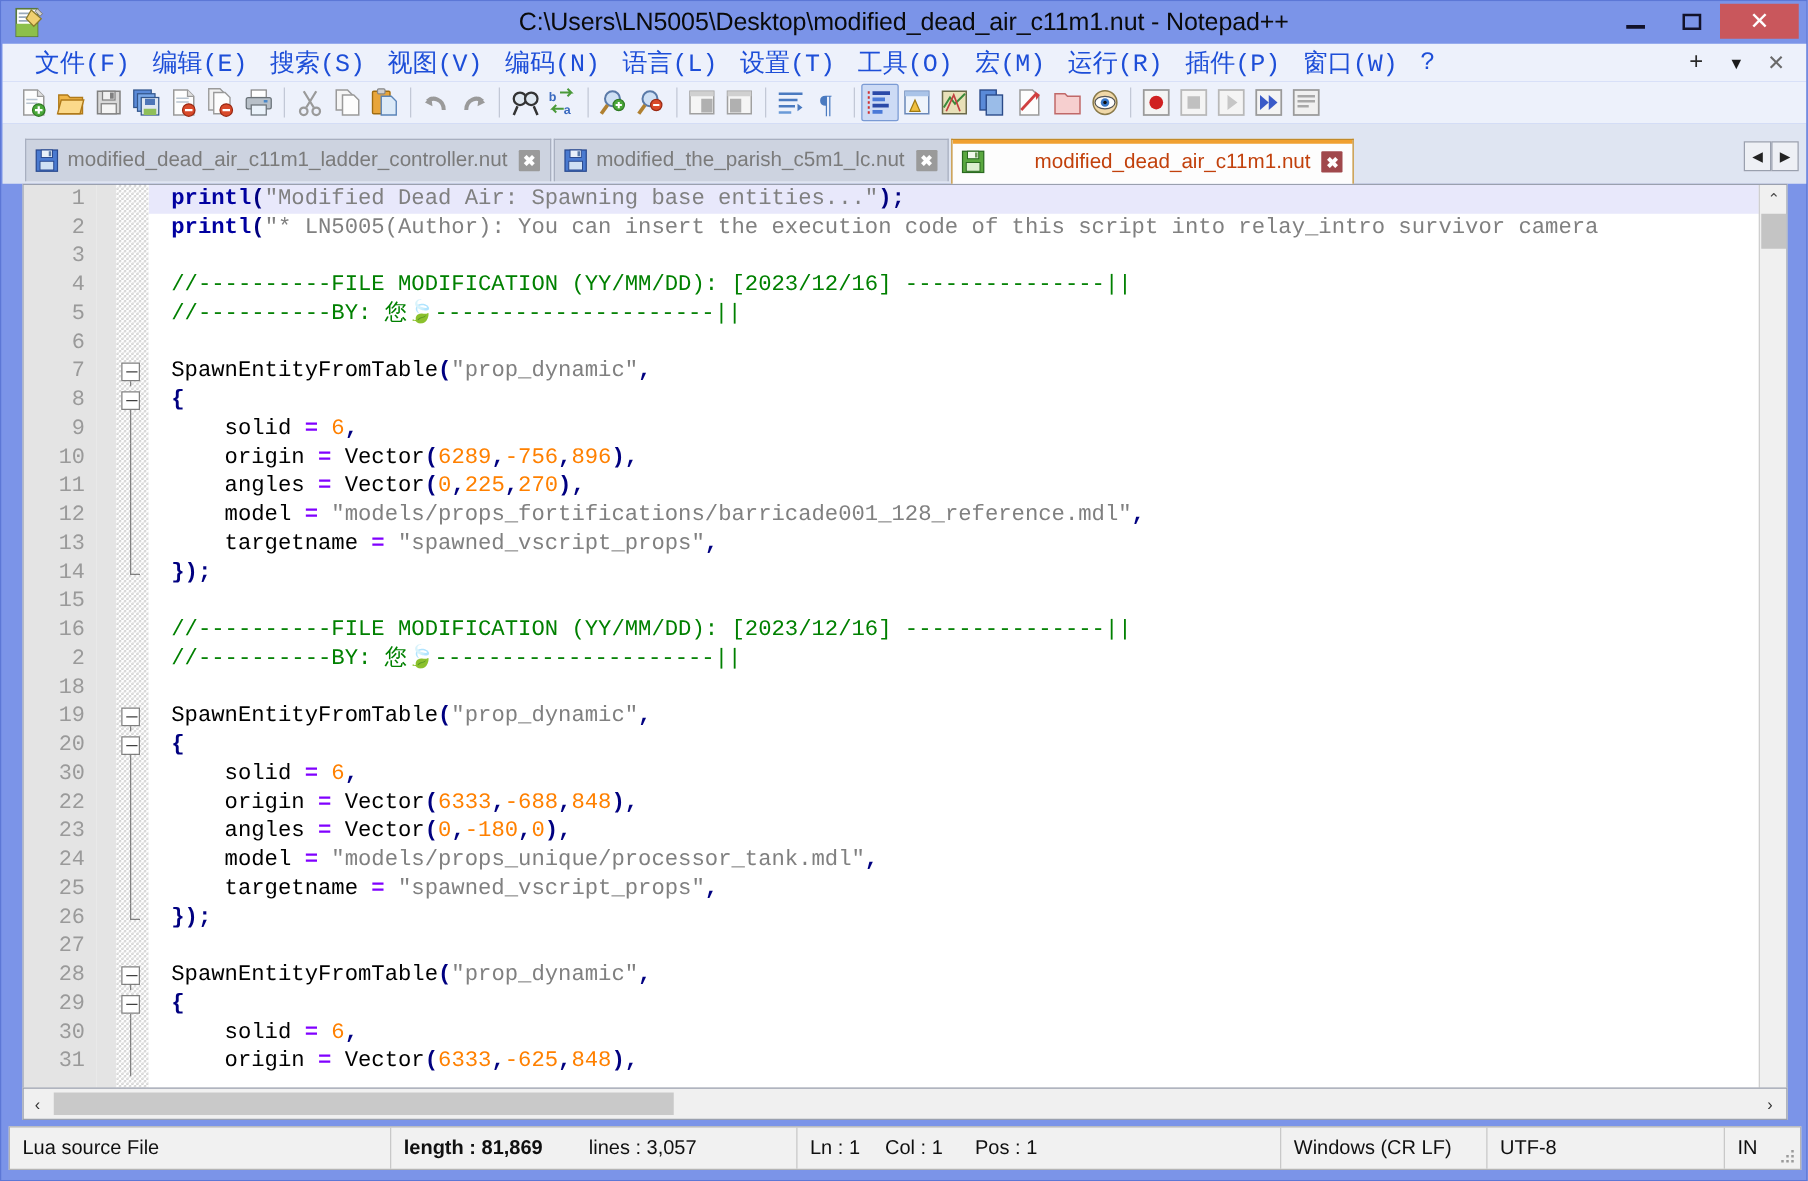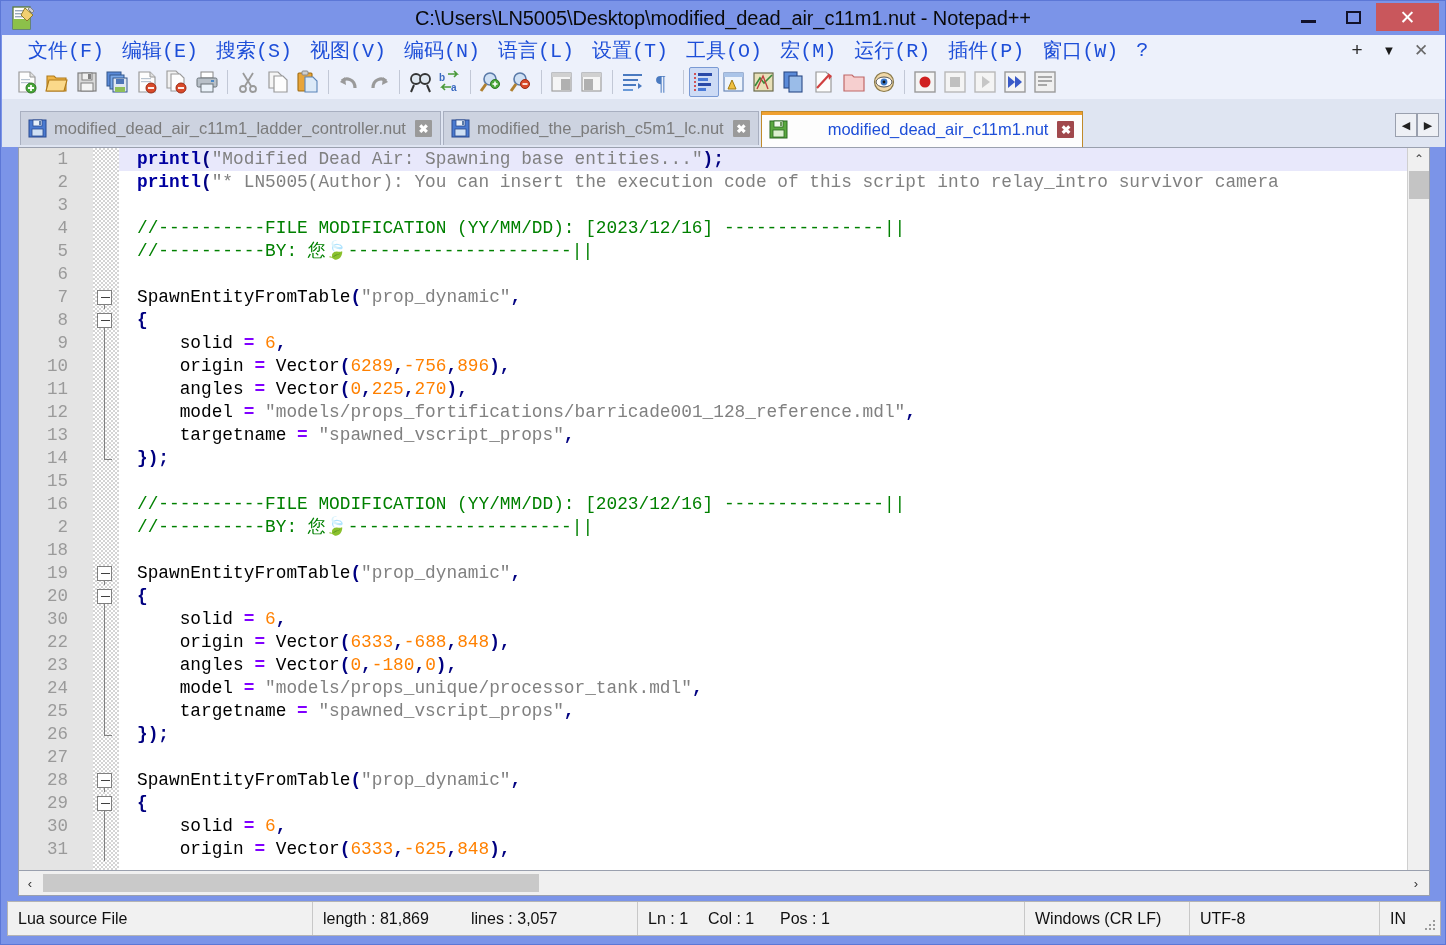--- a/index.html
+++ b/index.html
@@ -134,21 +134,21 @@
     margin-right: 7px; flex: none;
     position: relative;
   }
   .tab-label {
     font-size: 16.5px;
     color: #7b7b7b;
     white-space: nowrap;
     font-family: "Liberation Sans", sans-serif;
     padding-right: 9px;
   }
-  .tab.selected .tab-label { color: #1d4ed8; padding-left: 33px; }
+  .tab.selected .tab-label { color: #c2410c; padding-left: 33px; }
   .tab-close {
     width: 17px; height: 17px;
     background: #9a9a9a;
     color: #ffffff;
     font-size: 12px; font-weight: bold;
     display: flex; align-items: center; justify-content: center;
     border-radius: 1px; flex: none;
   }
   .tab.selected .tab-close { background: #a0484c; }
   #tabscroll {
@@ -305,21 +305,21 @@
   }
   .sb-cell {
     height: 33px;
     display: flex; align-items: center;
     padding-left: 10px;
     border-right: 1px solid #c8c8c8;
     white-space: nowrap;
     font-family: "Liberation Sans", sans-serif;
   }
   #sb-type   { width: 305px; }
-  #sb-len    { width: 148px; border-right: none; }
+  #sb-len    { width: 148px; border-right: none; font-weight: bold; }
   #sb-lines  { width: 177px; }
   #sb-ln     { width: 60px; border-right: none; text-align: center; }
   #sb-col    { width: 72px; border-right: none; }
   #sb-pos    { width: 255px; }
   #sb-eol    { width: 165px; }
   #sb-enc    { width: 190px; }
   #sb-ins    { width: 60px; border-right: none; }
   #sb-grip {
     position: absolute; right: 3px; bottom: 3px;
     width: 14px; height: 14px;

